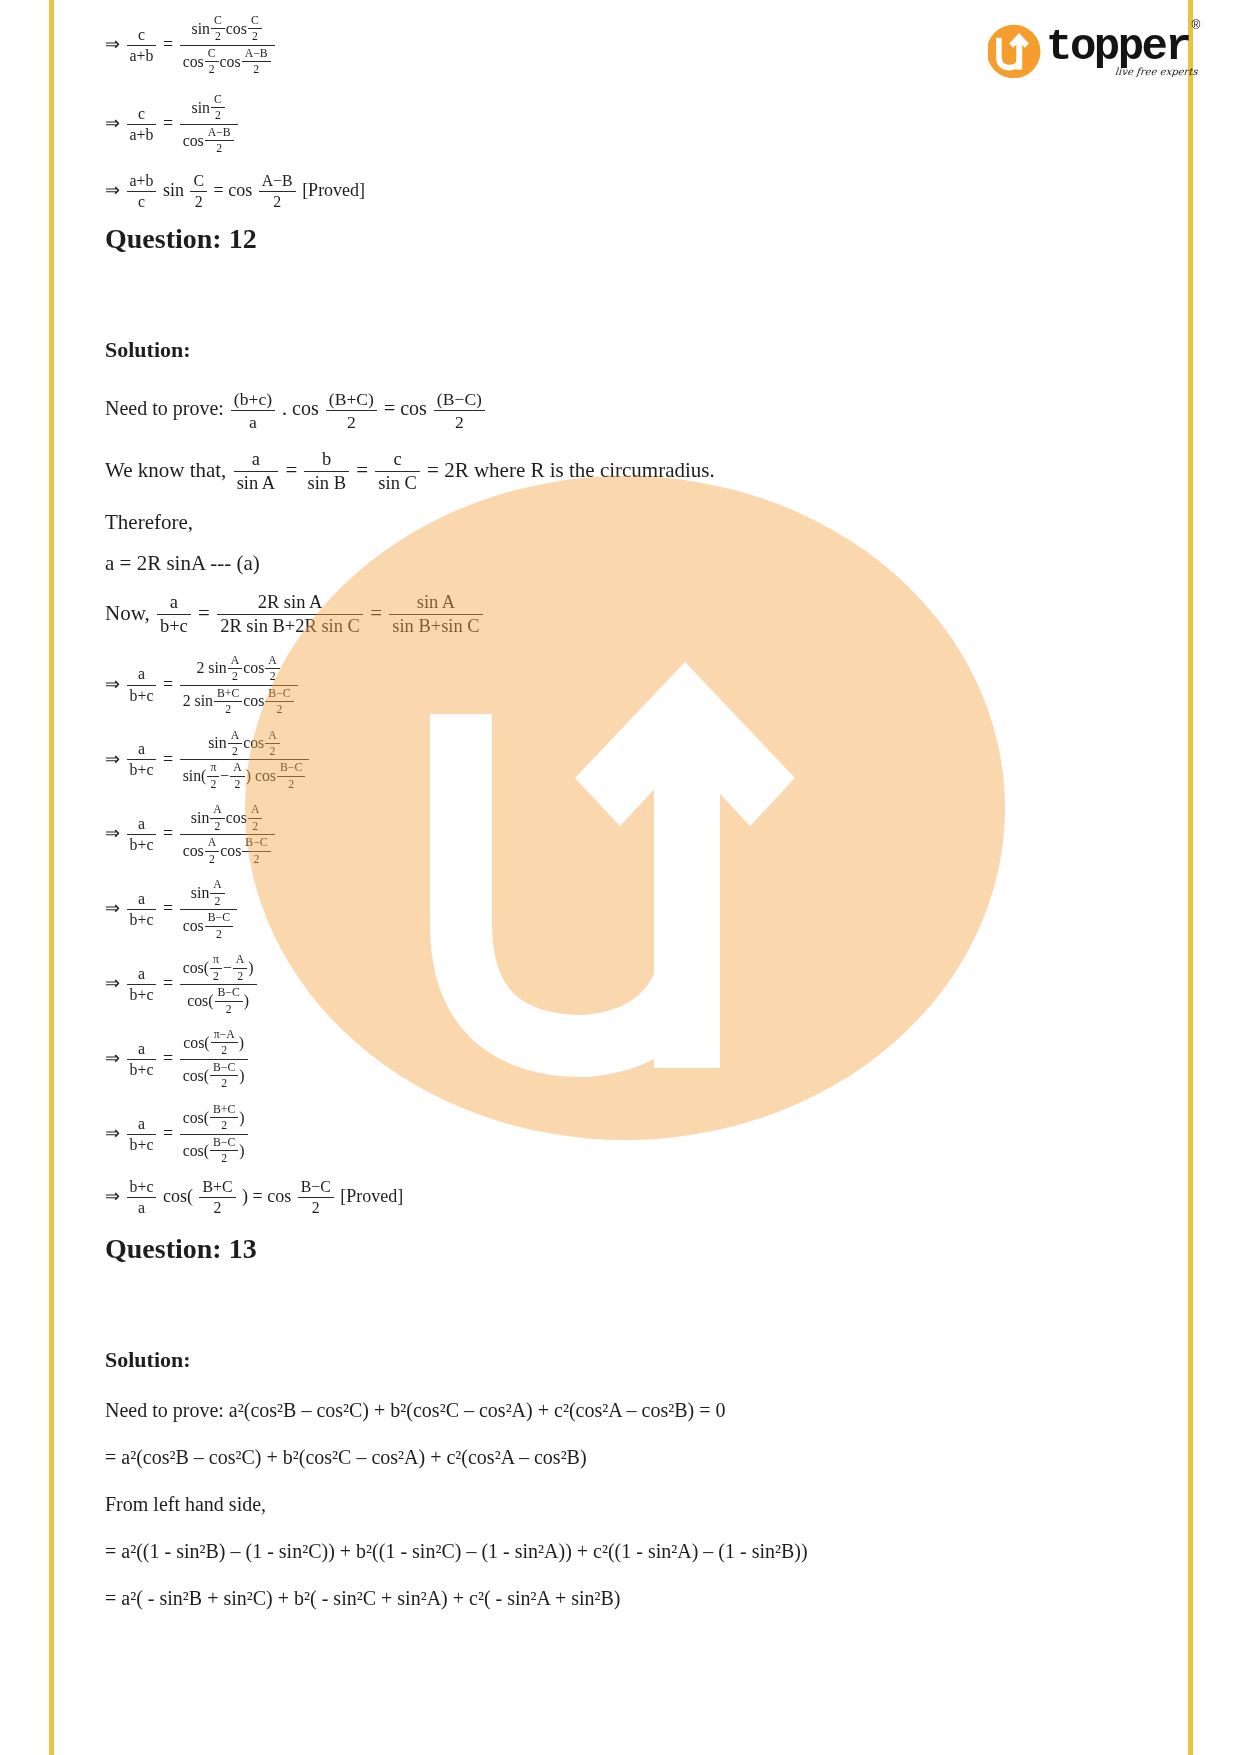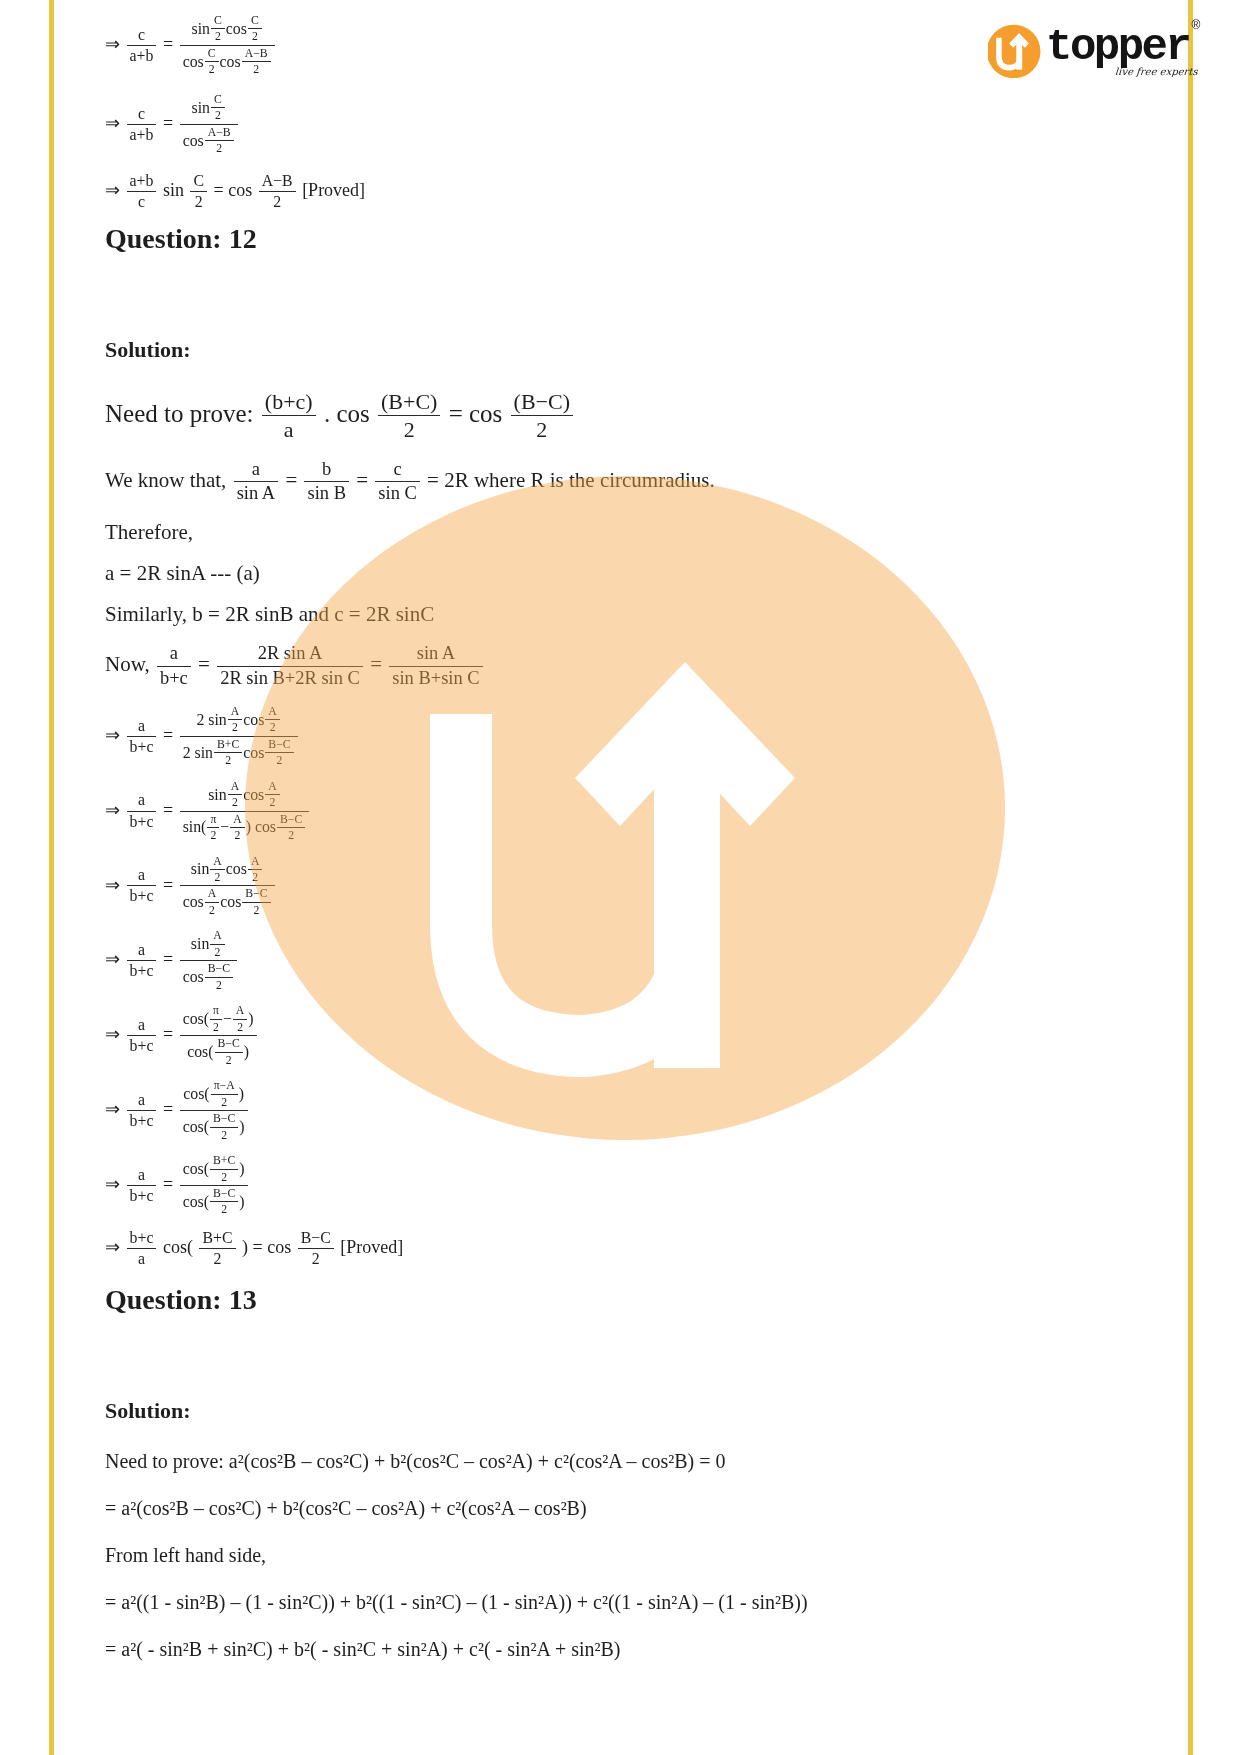--- a/index.html
+++ b/index.html
@@ -112,21 +112,21 @@
         <span class="fden">c</span>
       </span> sin <span class="frac">
         <span class="fnum">C</span>
         <span class="fden">2</span>
       </span> = cos <span class="frac">
         <span class="fnum">A−B</span>
         <span class="fden">2</span>
       </span> [Proved]</div>
     <div class="line question">Question: 12</div>
     <div class="line solution">Solution:</div>
-    <div class="line para math" style="font-size: 25px;">Need to prove: <span class="frac">
+    <div class="line para math" style="font-size: 20px;">Need to prove: <span class="frac">
         <span class="fnum">(b+c)</span>
         <span class="fden">a</span>
       </span> . cos <span class="frac">
         <span class="fnum">(B+C)</span>
         <span class="fden">2</span>
       </span> = cos <span class="frac">
         <span class="fnum">(B−C)</span>
         <span class="fden">2</span>
       </span></div>
     <div class="line para math" style="font-size: 21px;">We know that, <span class="frac">
@@ -134,21 +134,20 @@
         <span class="fden">sin A</span>
       </span> = <span class="frac">
         <span class="fnum">b</span>
         <span class="fden">sin B</span>
       </span> = <span class="frac">
         <span class="fnum">c</span>
         <span class="fden">sin C</span>
       </span> = 2R where R is the circumradius.</div>
     <div class="line para">Therefore,</div>
     <div class="line para">a = 2R sinA --- (a)</div>
-    <div class="line para">Similarly, b = 2R sinB and c = 2R sinC</div>
     <div class="line para math" style="font-size: 21px;">Now, <span class="frac">
         <span class="fnum">a</span>
         <span class="fden">b+c</span>
       </span> = <span class="frac">
         <span class="fnum">2R sin A</span>
         <span class="fden">2R sin B+2R sin C</span>
       </span> = <span class="frac">
         <span class="fnum">sin A</span>
         <span class="fden">sin B+sin C</span>
       </span></div>

